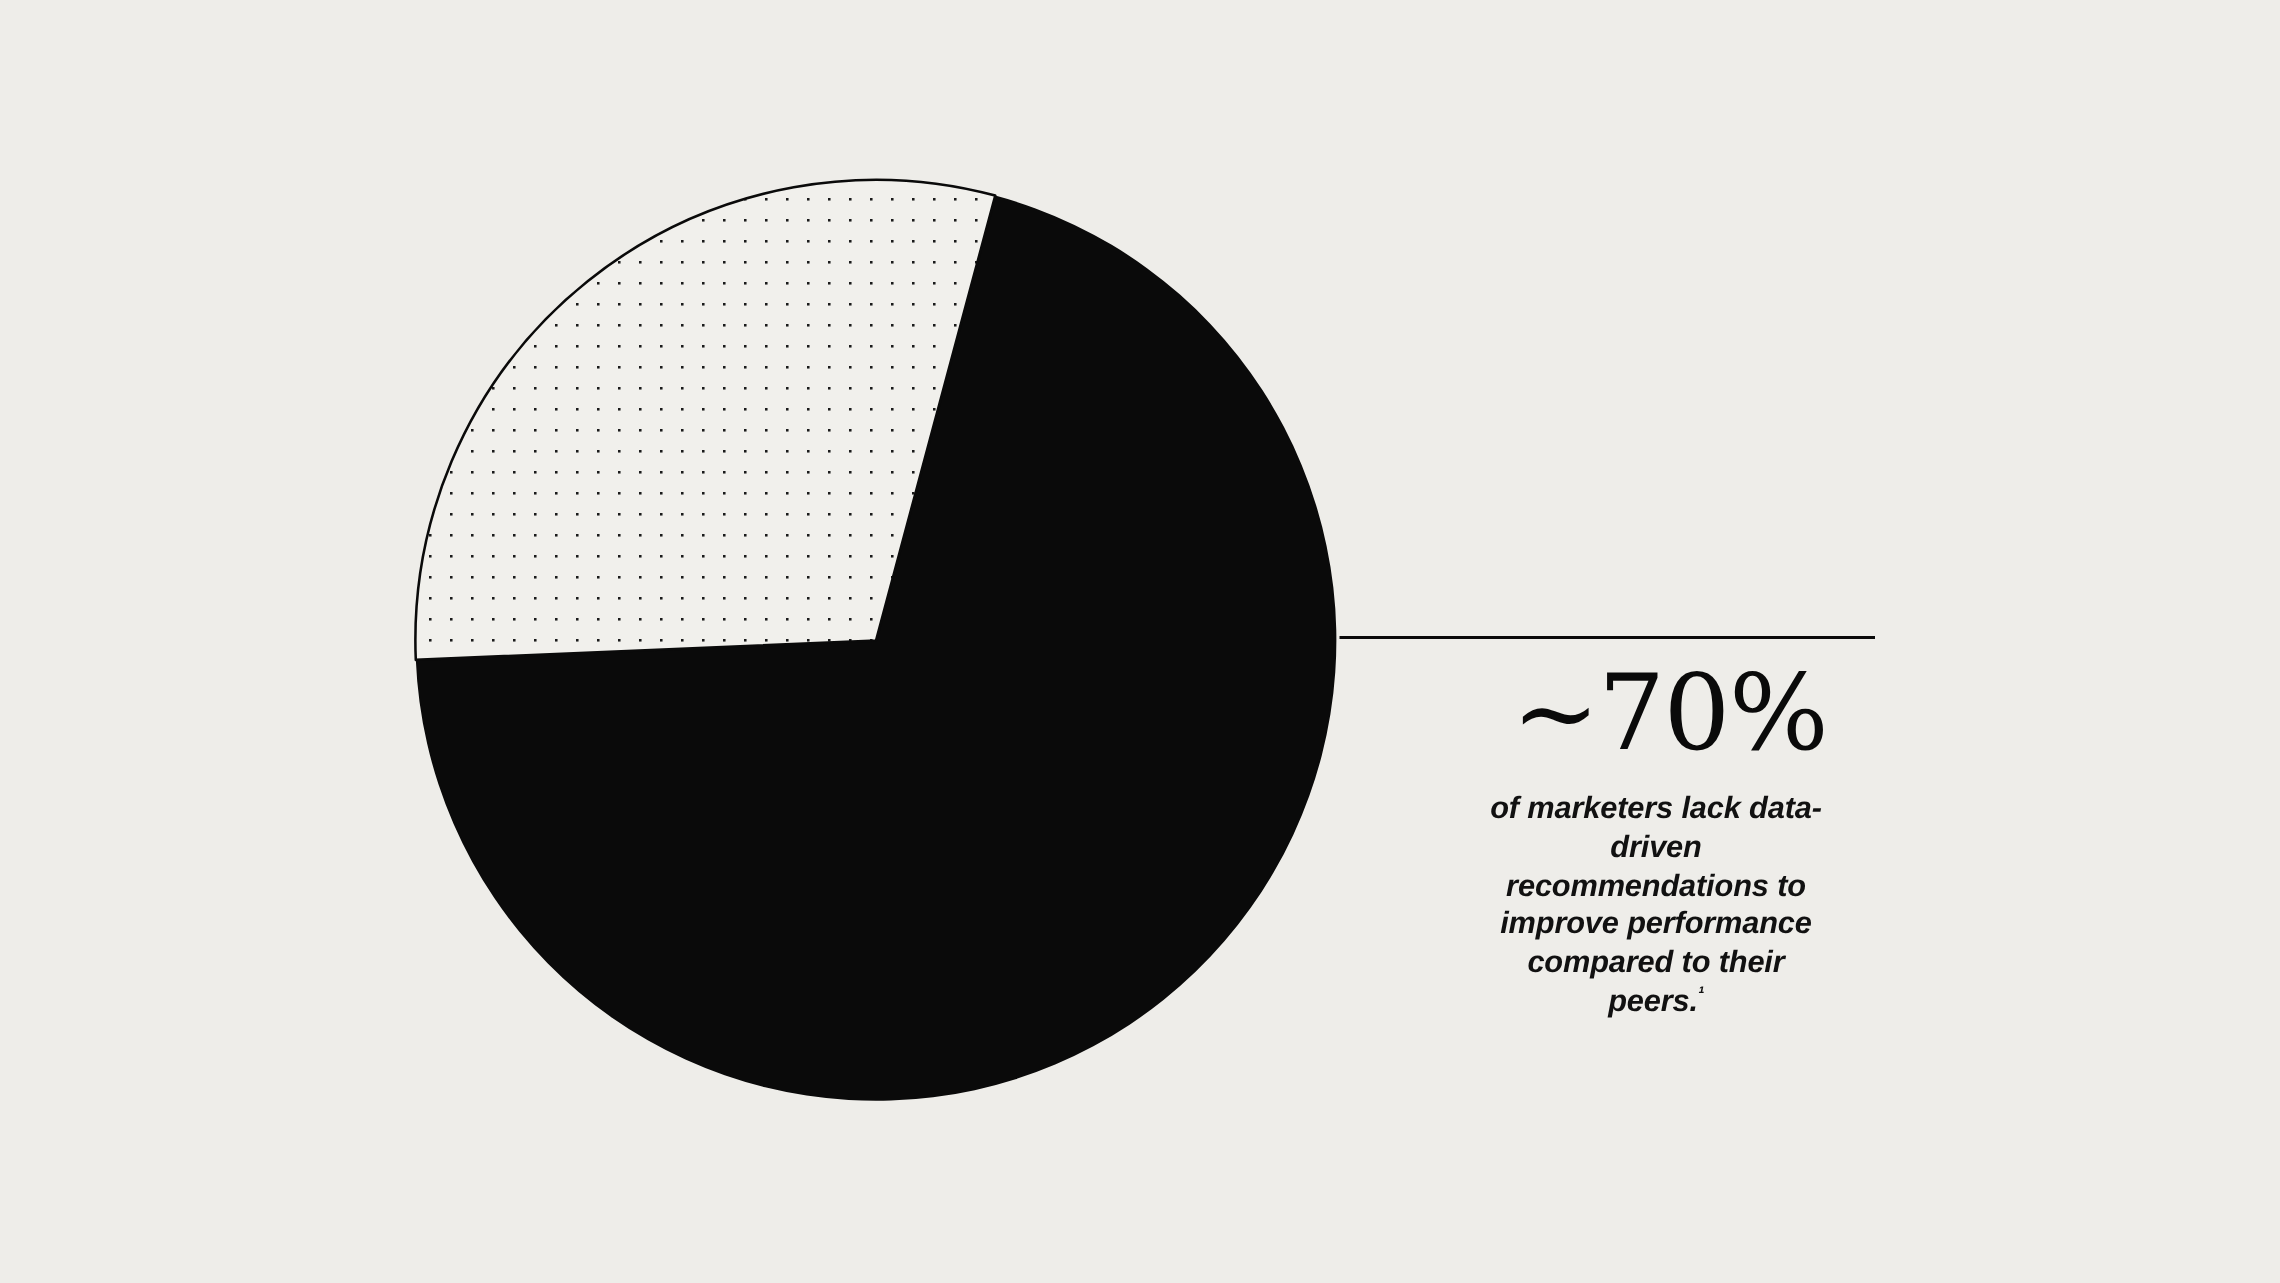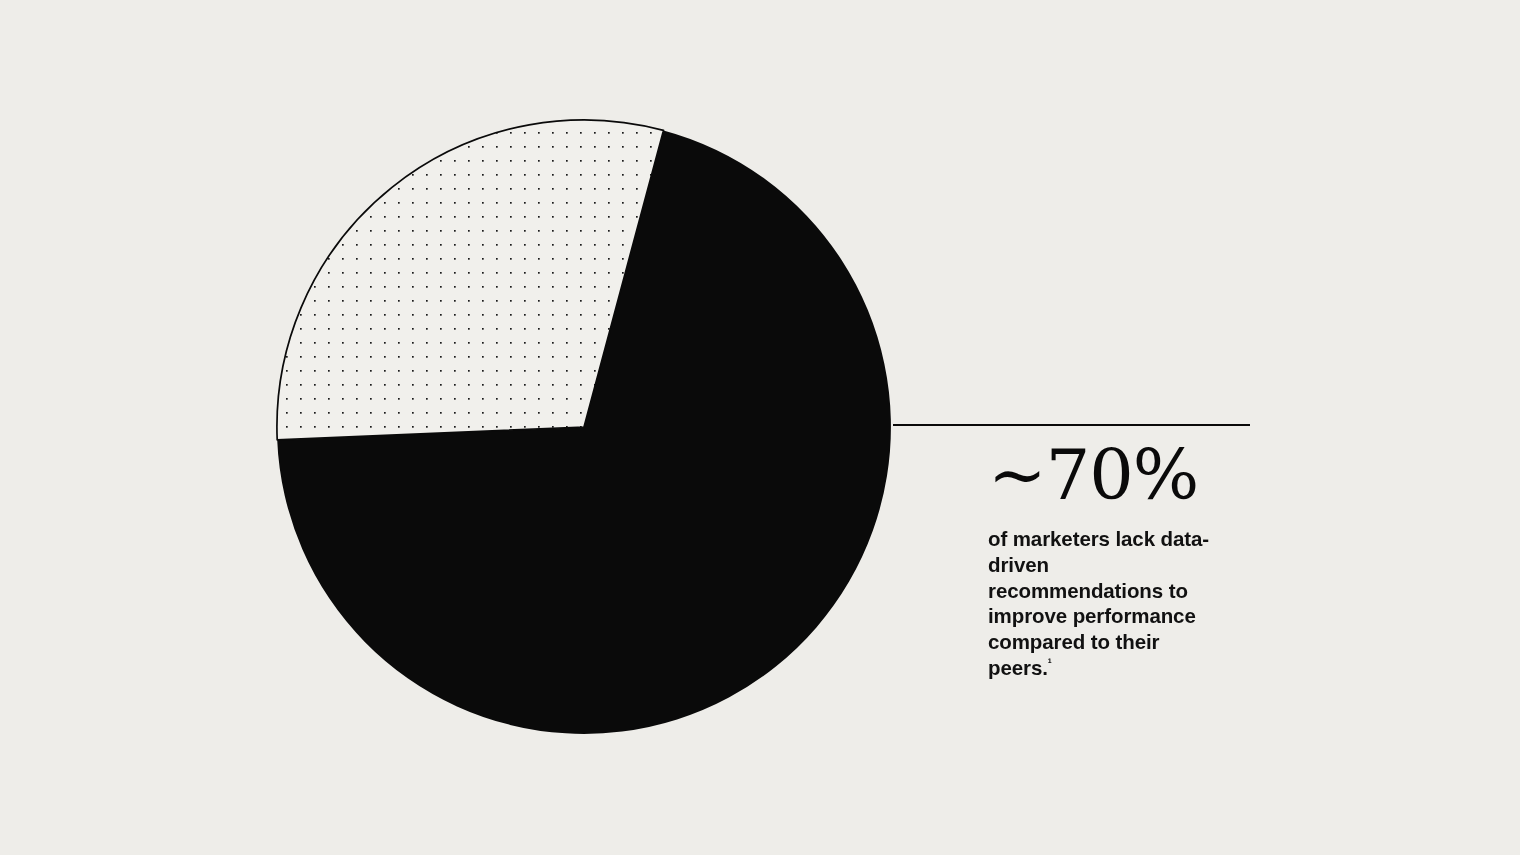--- a/index.html
+++ b/index.html
@@ -12,20 +12,21 @@
     background: #EEEDE9;
     font-family: "Liberation Sans", sans-serif;
     overflow: hidden;
     position: relative;
   }
   .stage {
     position: absolute;
     inset: 0;
     width: 1520px;
     height: 855px;
+    text-align: center;
   }
   .pie-wrap {
     position: absolute;
     left: 0;
     top: 0;
     width: 1520px;
     height: 855px;
   }
   .pie-svg {
     display: block;
@@ -65,20 +66,21 @@
   }
   .stat-desc {
     font-family: "Liberation Sans", sans-serif;
     font-size: 20.5px;
     line-height: 25.8px;
     font-weight: 700;
     color: #111111;
     margin: 14px 0 0 0;
     width: 232px;
     letter-spacing: -0.1px;
+    font-style: italic;
   }
   .sup {
     font-size: 12px;
     vertical-align: super;
     line-height: 0;
   }
 </style>
 </head>
 <body>
 

